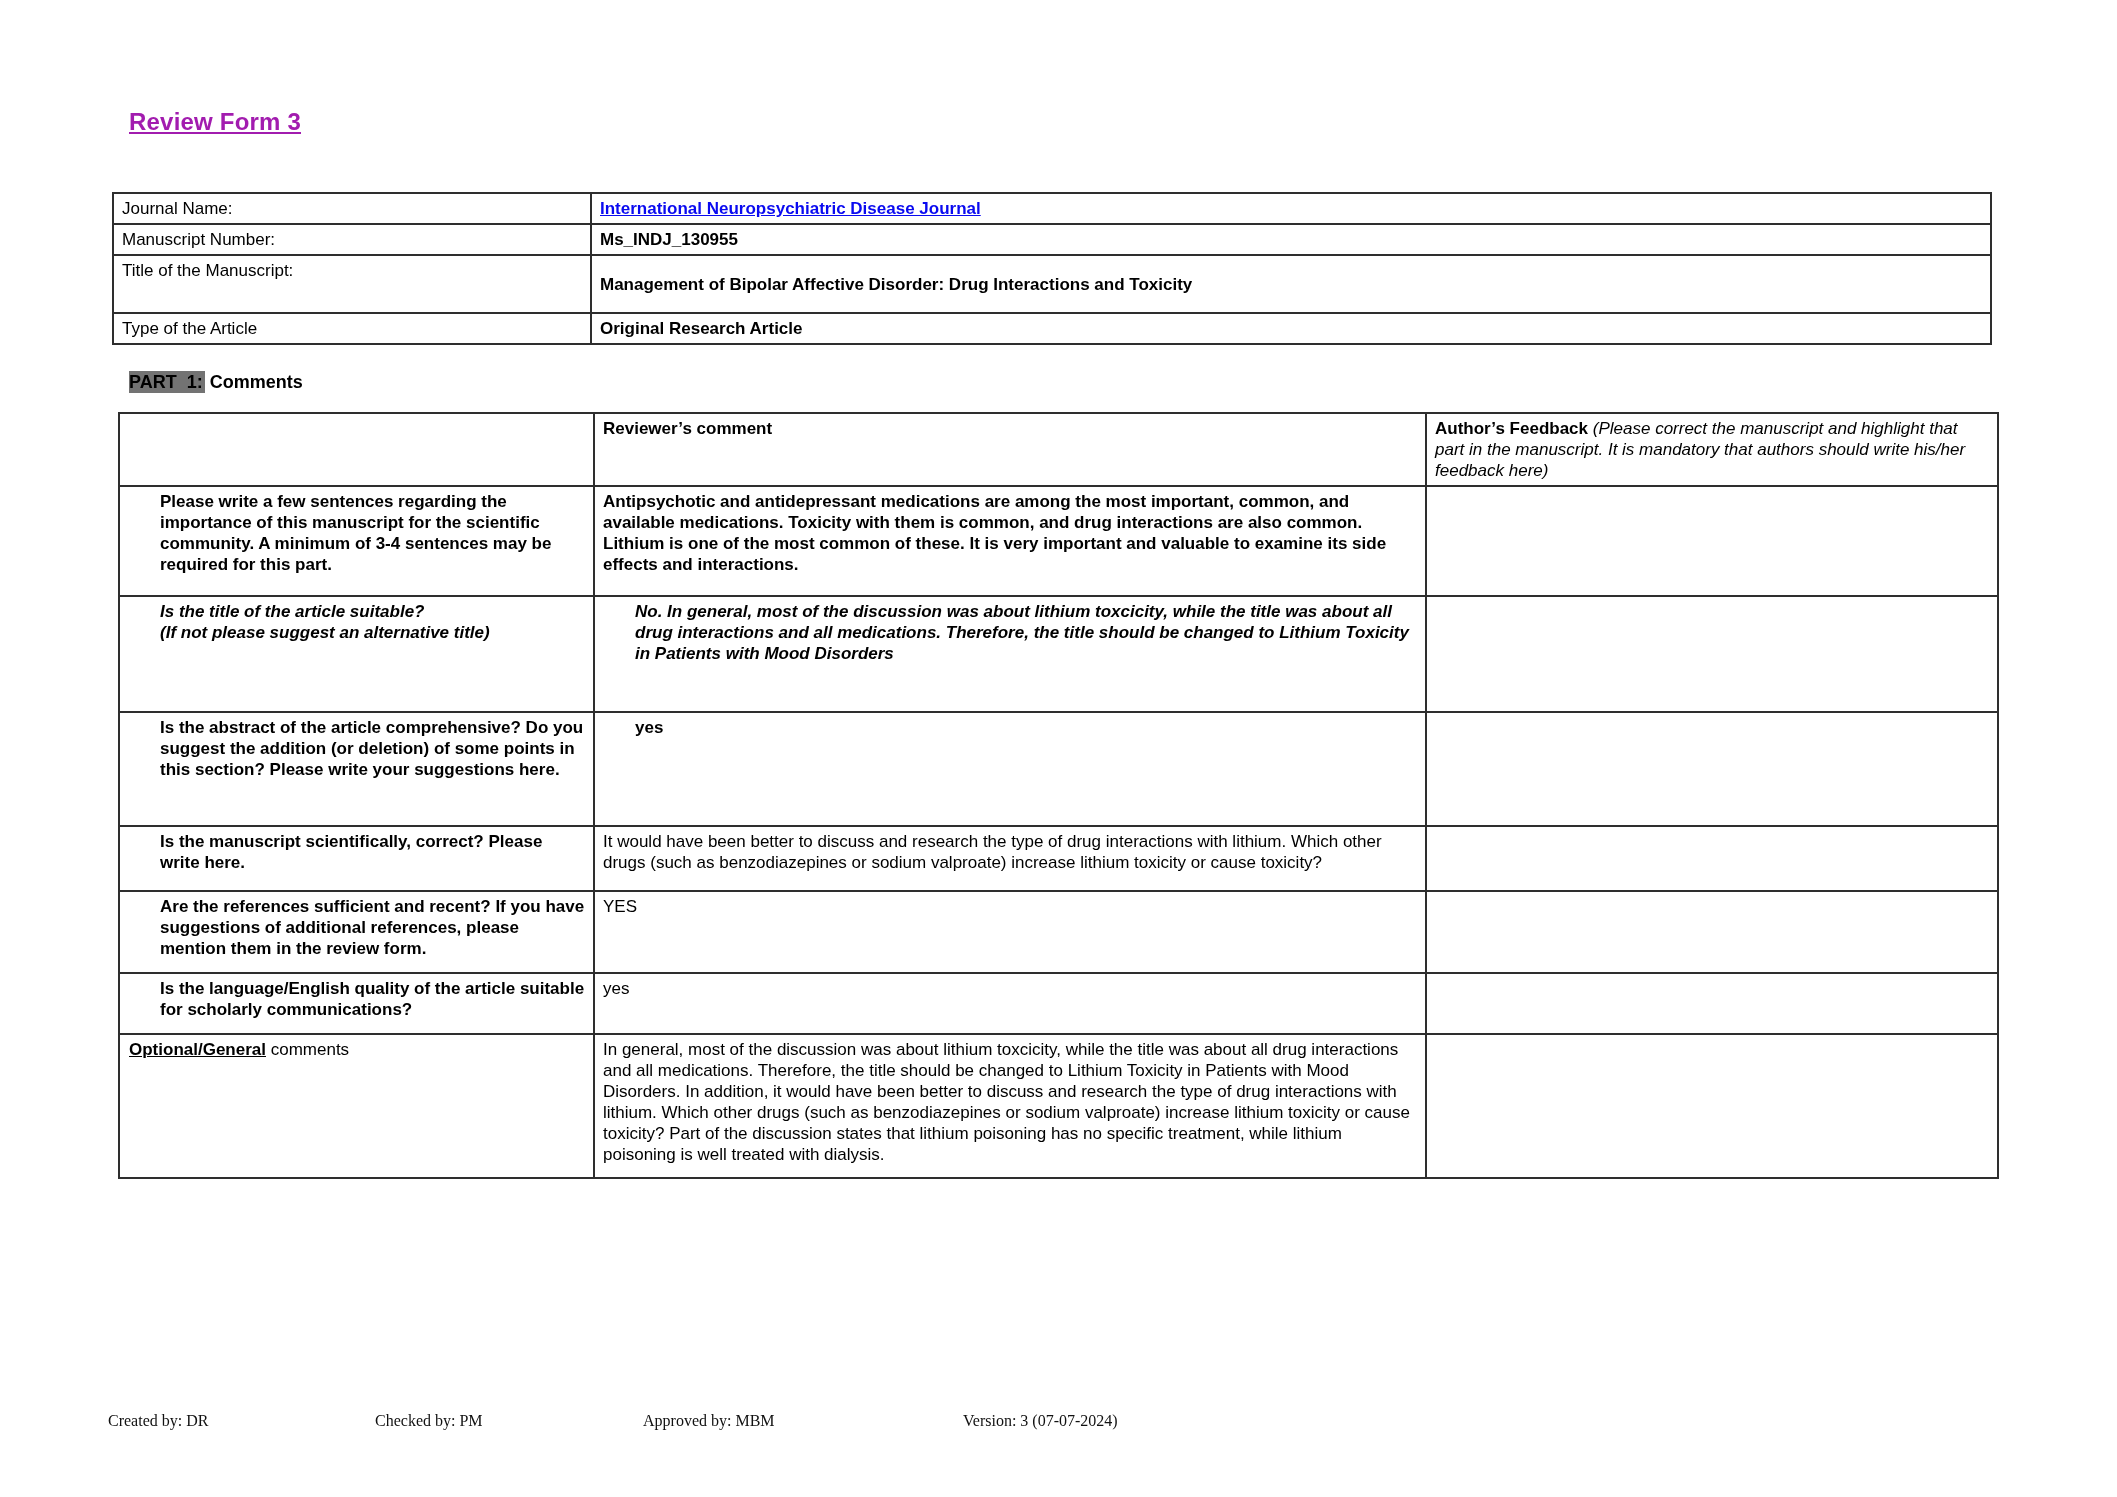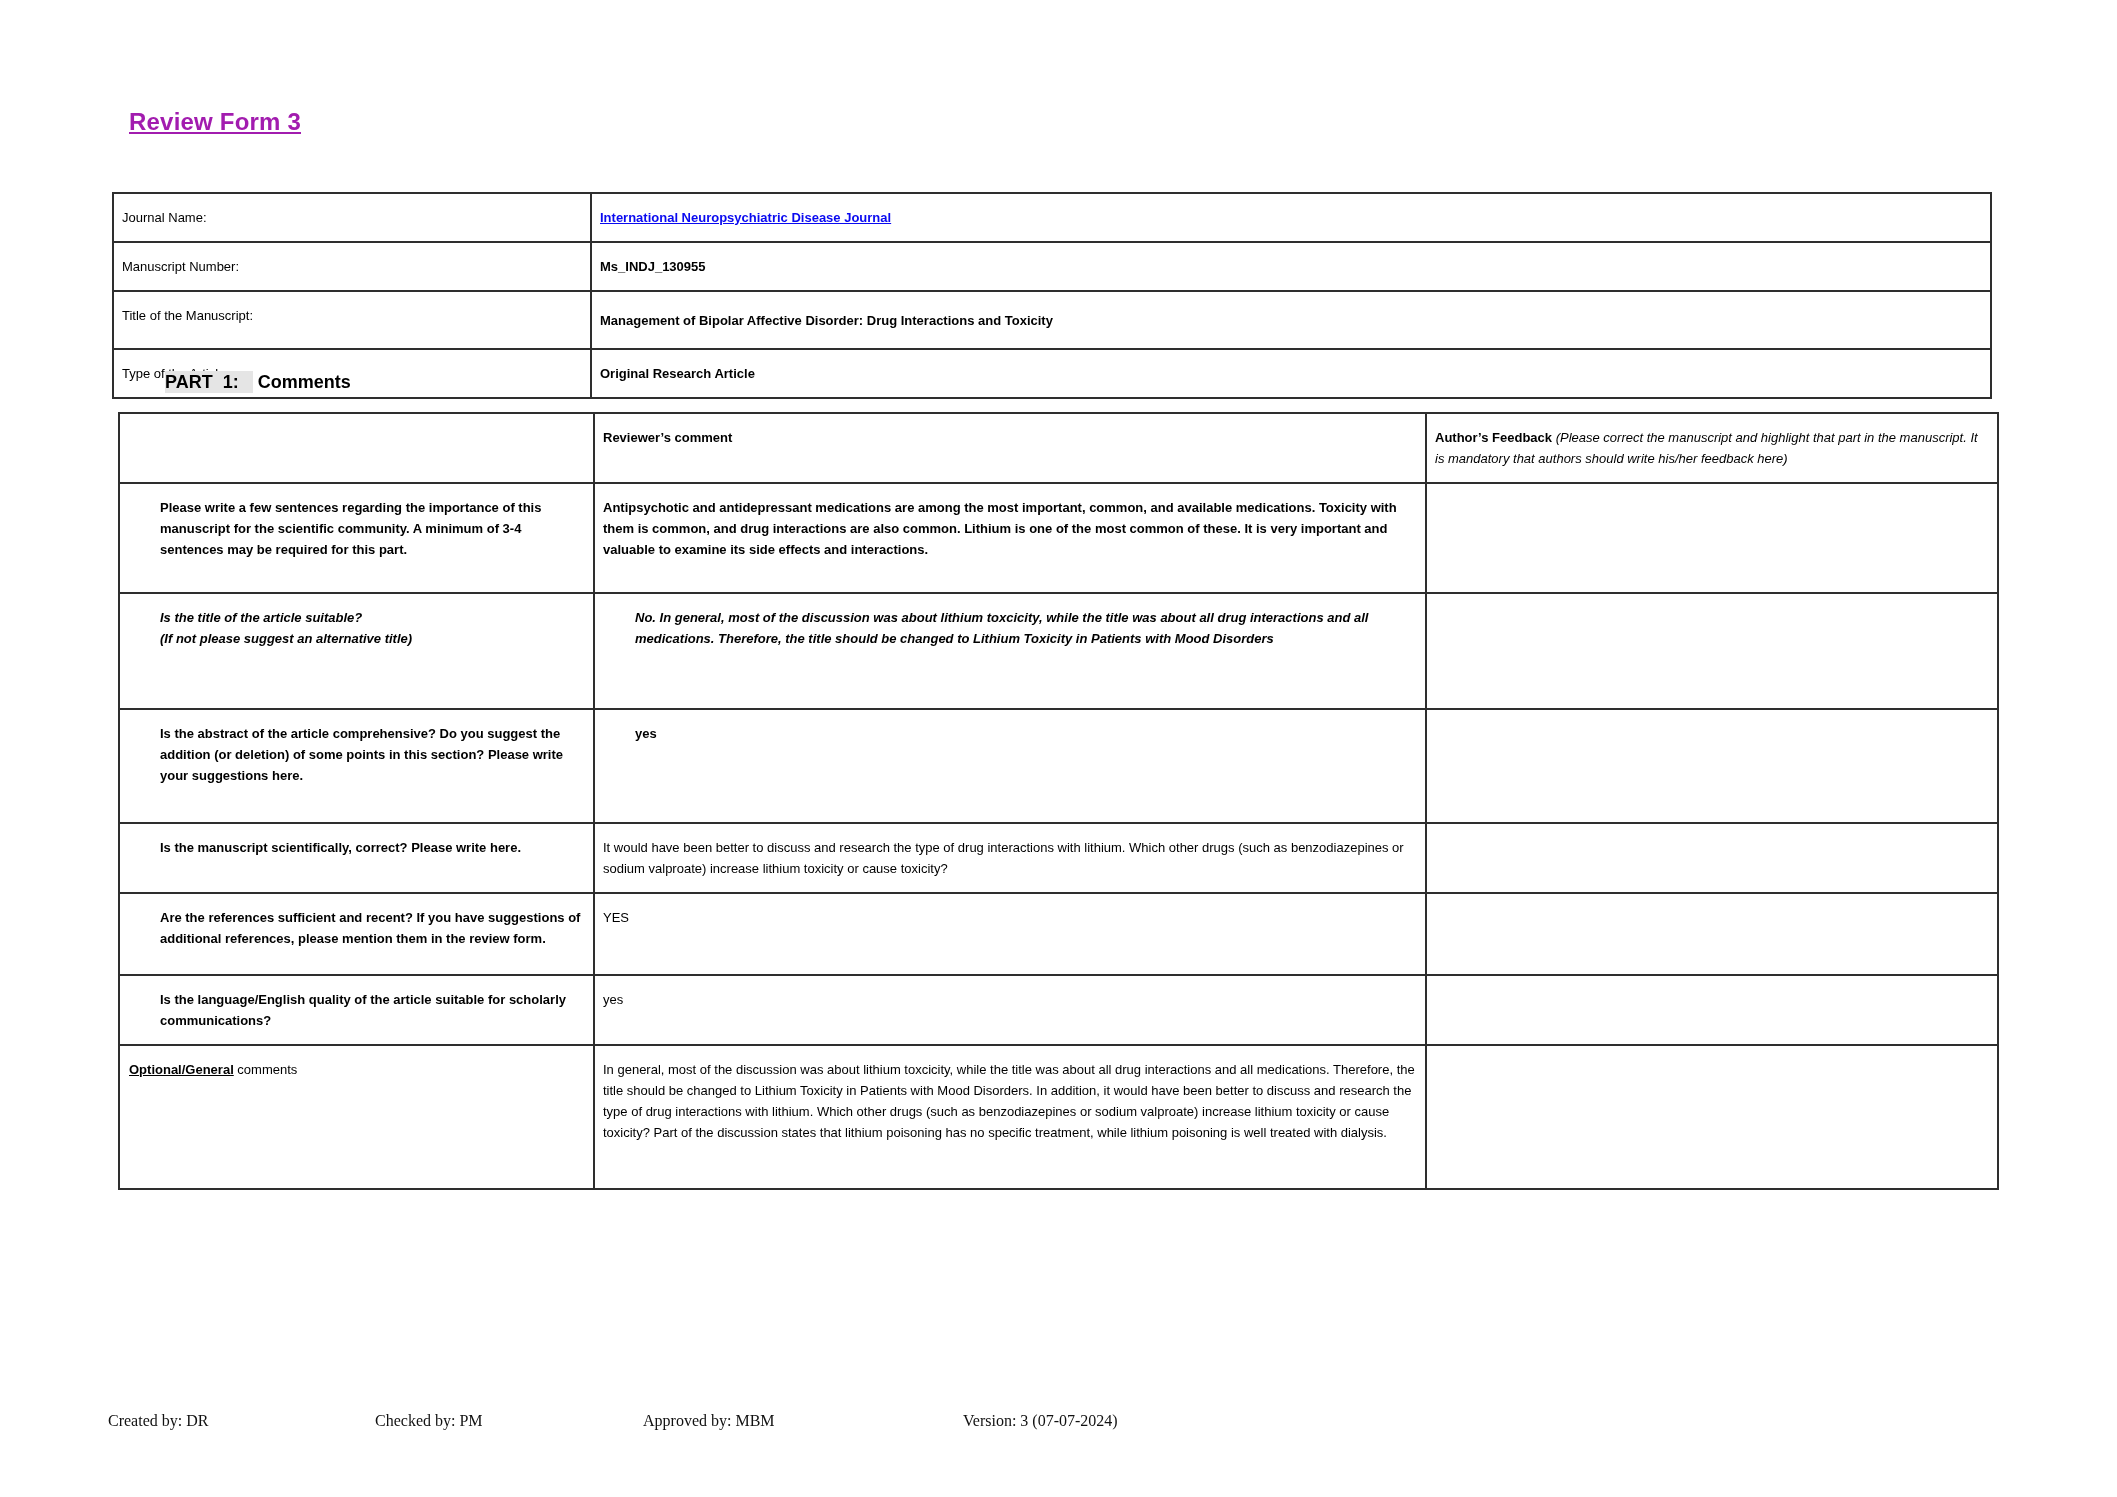--- a/index.html
+++ b/index.html
@@ -16,41 +16,41 @@
   
   .doc-title {
     position: absolute; left: 129px; top: 108px;
     font-size: 24px; font-weight: bold;
     color: #a21caf; text-decoration: underline;
     letter-spacing: 0.2px;
   }
 
   
   table { border-collapse: collapse; table-layout: fixed; }
-  td { border: 2px solid #2e2e2e; vertical-align: top; padding: 13px 8px; font-size: 13px; line-height: 21px; }
+  td { border: 2px solid #2e2e2e; vertical-align: top; padding: 4px 8px; font-size: 17px; line-height: 21px; }
 
   .journal-table { position: absolute; left: 112px; top: 192px; width: 1878px; }
   .journal-table col.jlabel { width: 478px; }
   .journal-table col.jvalue { width: 1400px; }
   .journal-table td.jvalue { font-weight: bold; }
   .journal-table tr.r-name td  { height: 30px; }
   .journal-table tr.r-num td   { height: 30px; }
   .journal-table tr.r-title td { height: 58px; }
   .journal-table tr.r-type td  { height: 28px; }
   .journal-table td.title-val { vertical-align: middle; }
   .link {
     color: #0a0af0; font-weight: bold; text-decoration: underline; cursor: pointer;
   }
 
   
   .part1 {
     position: absolute; left: 129px; top: 372px;
     font-size: 18px; font-weight: bold;
   }
-  .part1 .hl { background: #e5e5e5; white-space: pre; padding: 1px 14px 1px 0; margin-left: 36px; }
+  .part1 .hl { background: #737373; white-space: pre; padding: 1px 2px 1px 0; }
 
   
   .comments-table { position: absolute; left: 118px; top: 412px; width: 1879px; }
   .comments-table col.c-q { width: 475px; }
   .comments-table col.c-c { width: 832px; }
   .comments-table col.c-f { width: 572px; }
 
   .comments-table tr.hdr td   { height: 62px; }
   .comments-table tr.row1 td  { height: 110px; }
   .comments-table tr.row2 td  { height: 116px; font-style: italic; }

